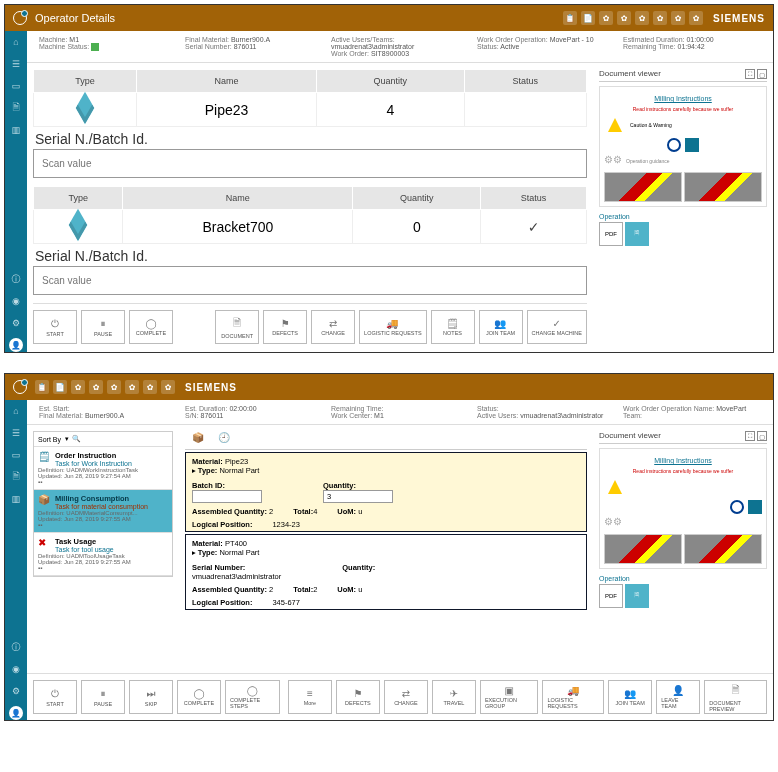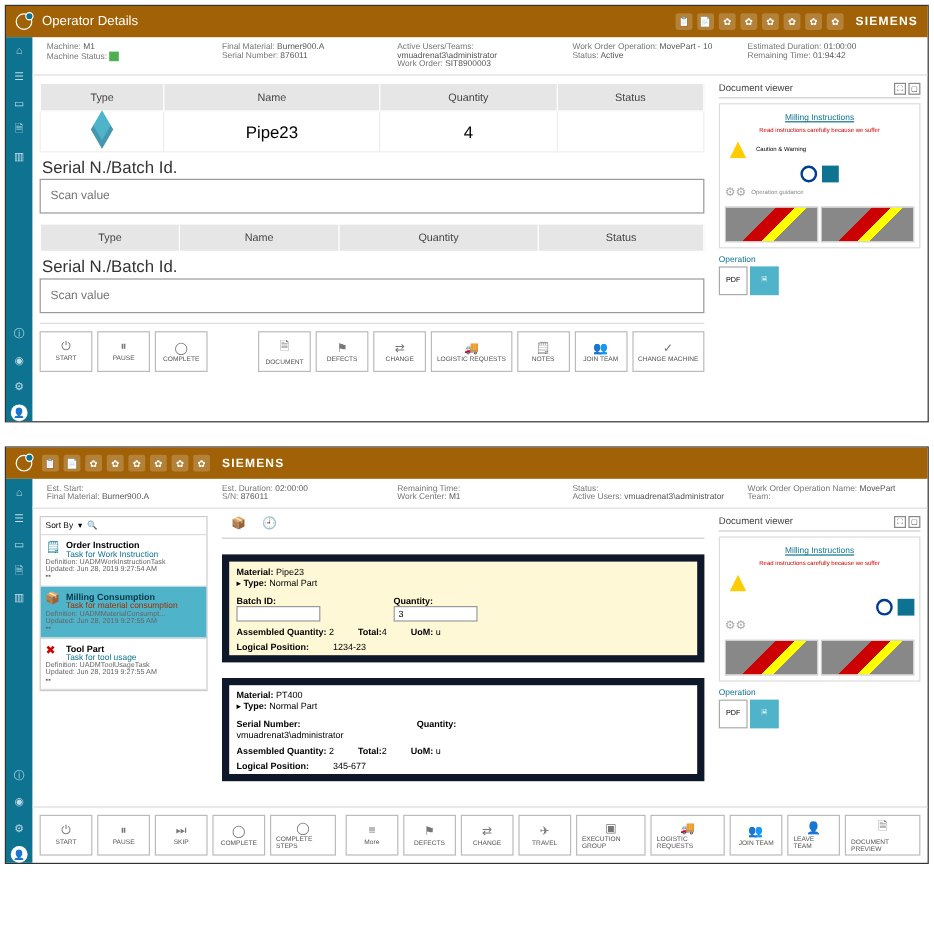--- a/index.html
+++ b/index.html
@@ -63,21 +63,21 @@
   .task .tlink { color:#0d7391; }
   .task.sel .tlink{ color:#a03000;}
   .task .tmeta { color:#666; font-size:6px;}
   .task .ticon{ float:left; width:14px;height:14px; margin-right:3px; font-size:10px;}
   .task .t-wi{color:#0d7391;}
   .task .t-mc{color:#0d7391;}
   .task .t-tu{color:#c00;}
   .workarea { flex:1; padding:0 6px;}
   .tabbar { display:flex; gap:10px; border-bottom:1px solid #ccc; padding:4px 6px; }
   .tabbar .tab { width:16px;height:16px; display:flex;align-items:center;justify-content:center; font-size:10px; color:#666;}
-  .matcard { border:6px solid #0f172a; margin-top:13px; font-size:7.5px;}
+  .matcard { border:1px solid #0f172a; margin-top:2px; font-size:7.5px;}
   .matcard.active { background:#fff8d6;}
   .matcard .mhead{ padding:4px 6px;}
   .matcard .mrow{ display:flex; padding:2px 6px; gap:20px;}
   .matcard .mlbl{ font-weight:bold;}
   .matcard input{ border:1px solid #999; font-size:7.5px; padding:1px 3px; width:70px; background:#fff;}
   .matcard .mgrid{ display:flex; gap:61px; padding:2px 6px;}
 </style>
 </head>
 <body>
 
@@ -141,20 +141,26 @@
           <input class="scan-input" placeholder="Scan value" style="">
 
           <table class="parts-table">
             <tbody>
                 <tr>
                   <th>Type</th>
                   <th>Name</th>
                   <th>Quantity</th>
                   <th>Status</th>
                 </tr>
+            <tr>
+                  <td><span class="cube"></span></td>
+                  <td>Bracket700</td>
+                  <td>0</td>
+                  <td class="check">✓</td>
+                </tr>
           </tbody>
             </table>
           <div class="serial-lbl">Serial N./Batch Id.</div>
           <input class="scan-input" placeholder="Scan value" style="">
           <div class="footbar">
             <div class="footbtn">
                 <span class="fi">⏻</span>
                 <span>START</span>
               </div>
             <div class="footbtn">
@@ -290,21 +296,21 @@
             <div class="task sel">
               <span class="ticon t-mc">📦</span>
               <div class="ttitle">Milling Consumption</div>
               <div class="tlink">Task for material consumption</div>
               <div class="tmeta">Definition: UADMMaterialConsumpt...</div>
               <div class="tmeta">Updated: Jun 28, 2019 9:27:55 AM</div>
               <div class="tmeta">▪▪</div>
             </div>
             <div class="task">
               <span class="ticon t-tu">✖</span>
-              <div class="ttitle">Tool Part</div>
+              <div class="ttitle">Task Usage</div>
               <div class="tlink">Task for tool usage</div>
               <div class="tmeta">Definition: UADMToolUsageTask</div>
               <div class="tmeta">Updated: Jun 28, 2019 9:27:55 AM</div>
               <div class="tmeta">▪▪</div>
             </div>
           </div>
         </div>
         <div class="workarea">
           <div class="tabbar">
             <div class="tab">📦</div>

